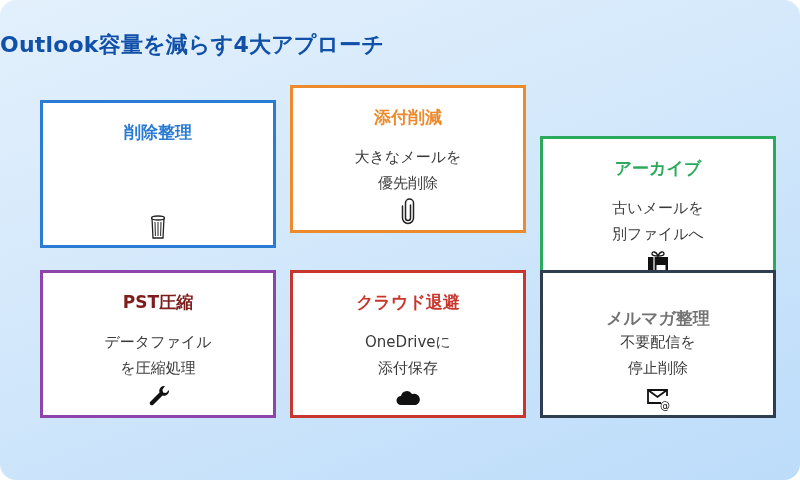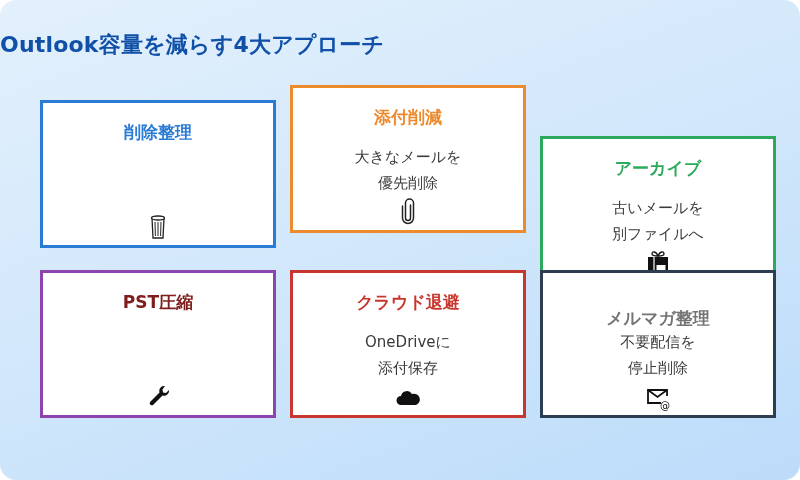--- a/index.html
+++ b/index.html
@@ -77,20 +77,24 @@
         <path d="M15 9 c-2 -5 -6 -5 -6 -2 c0 2 3 2 6 2 c3 0 6 0 6 -2 c0 -3 -4 -3 -6 2z" fill="none" stroke="#111" stroke-width="1.3"></path>
         <rect x="5" y="10" width="20" height="16" fill="#111"></rect>
         <line x1="11" y1="10" x2="11" y2="26" stroke="#fff" stroke-width="1.2"></line>
         <rect x="13.5" y="18" width="9" height="5" fill="#fff"></rect>
       </svg>
     </div>
   </div>
 
   <div class="card" style="left:40px; top:270px; border-color:#8e44ad;">
     <div class="card-title" style="color:#7f1d1d;">PST圧縮</div>
+    <div class="card-desc">
+      <span>データファイル</span>
+      <span>を圧縮処理</span>
+    </div>
     <div class="card-icon">
       <svg viewBox="0 0 30 30">
         <path d="M22 5 a5 5 0 0 0 -5.5 6.5 l-9.5 9.5 a2.2 2.2 0 0 0 3 3 l9.5 -9.5 a5 5 0 0 0 6.5 -5.5 l-3 3 l-3 -0.5 l-0.5 -3 z" fill="#111"></path>
       </svg>
     </div>
   </div>
 
   <div class="card" style="left:290px; top:270px; border-color:#c8372d;">
     <div class="card-title" style="color:#c8372d;">クラウド退避</div>
     <div class="card-desc">

